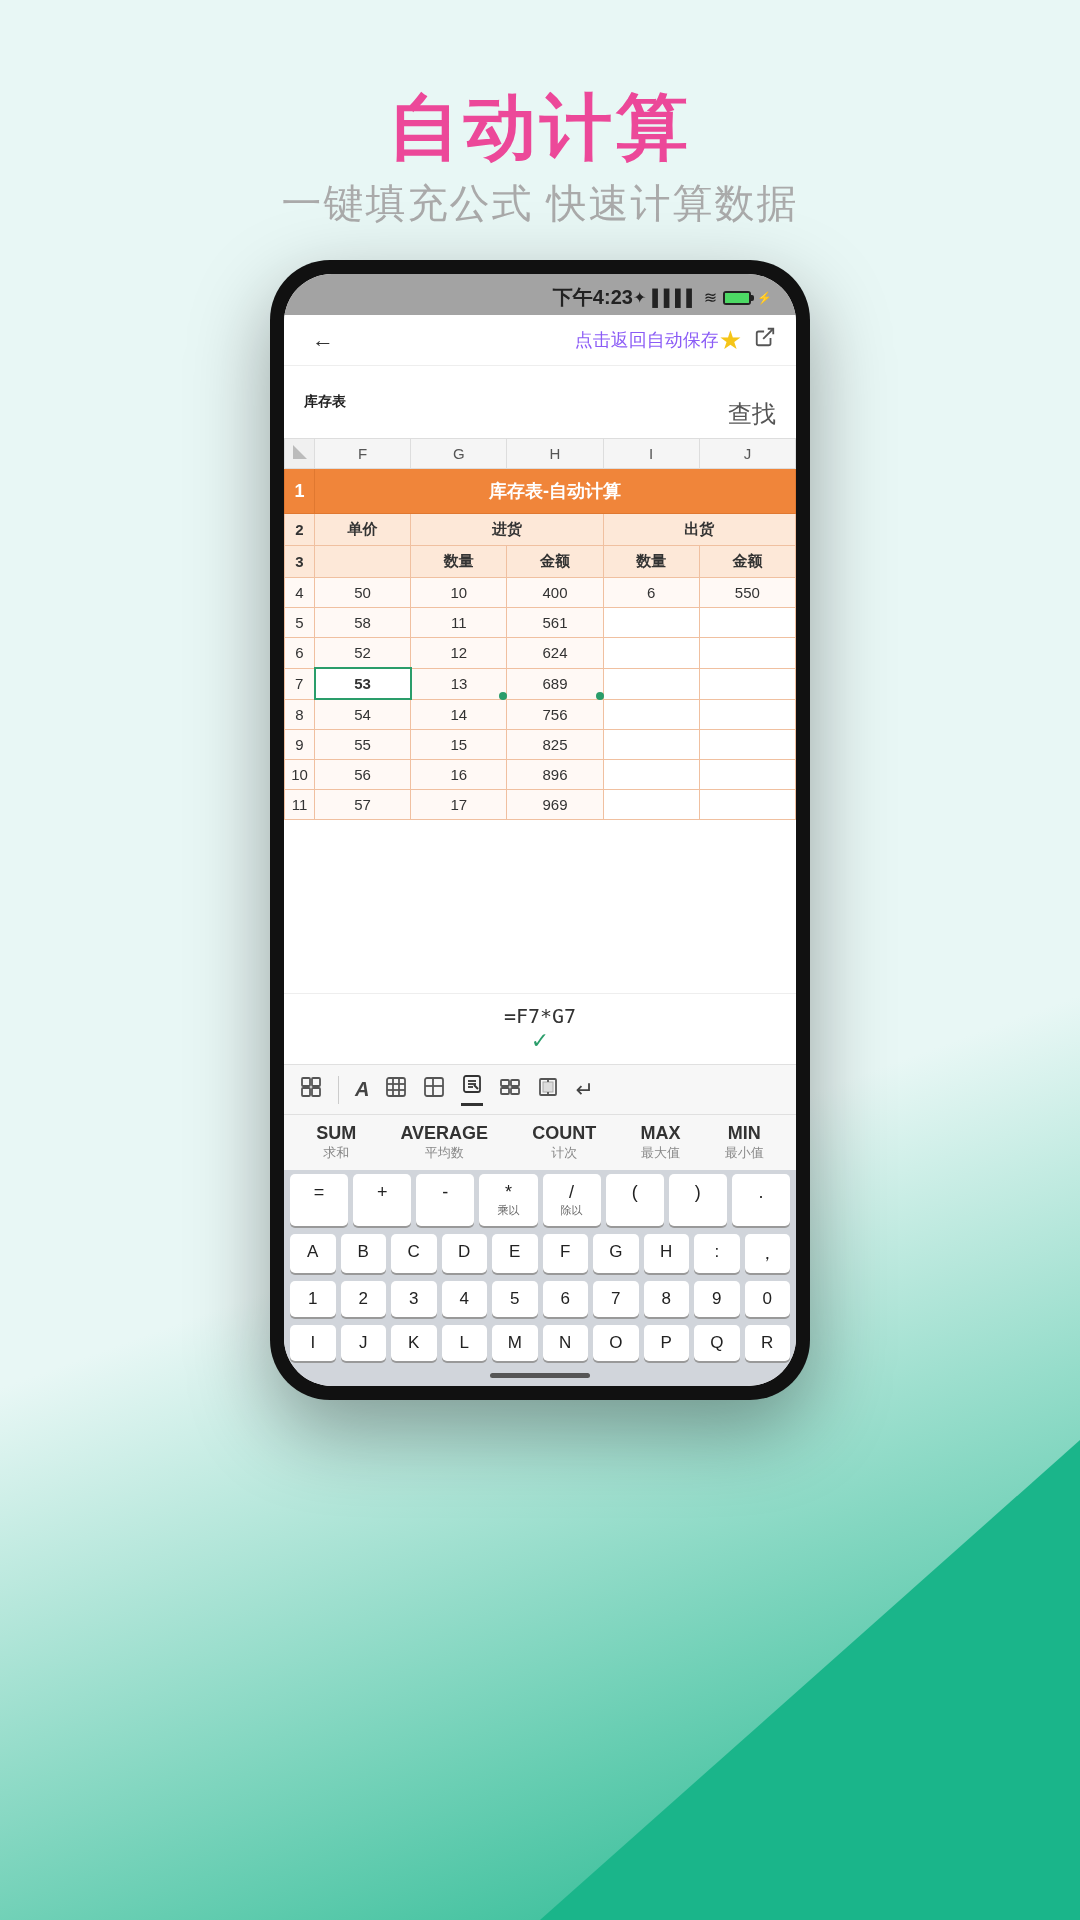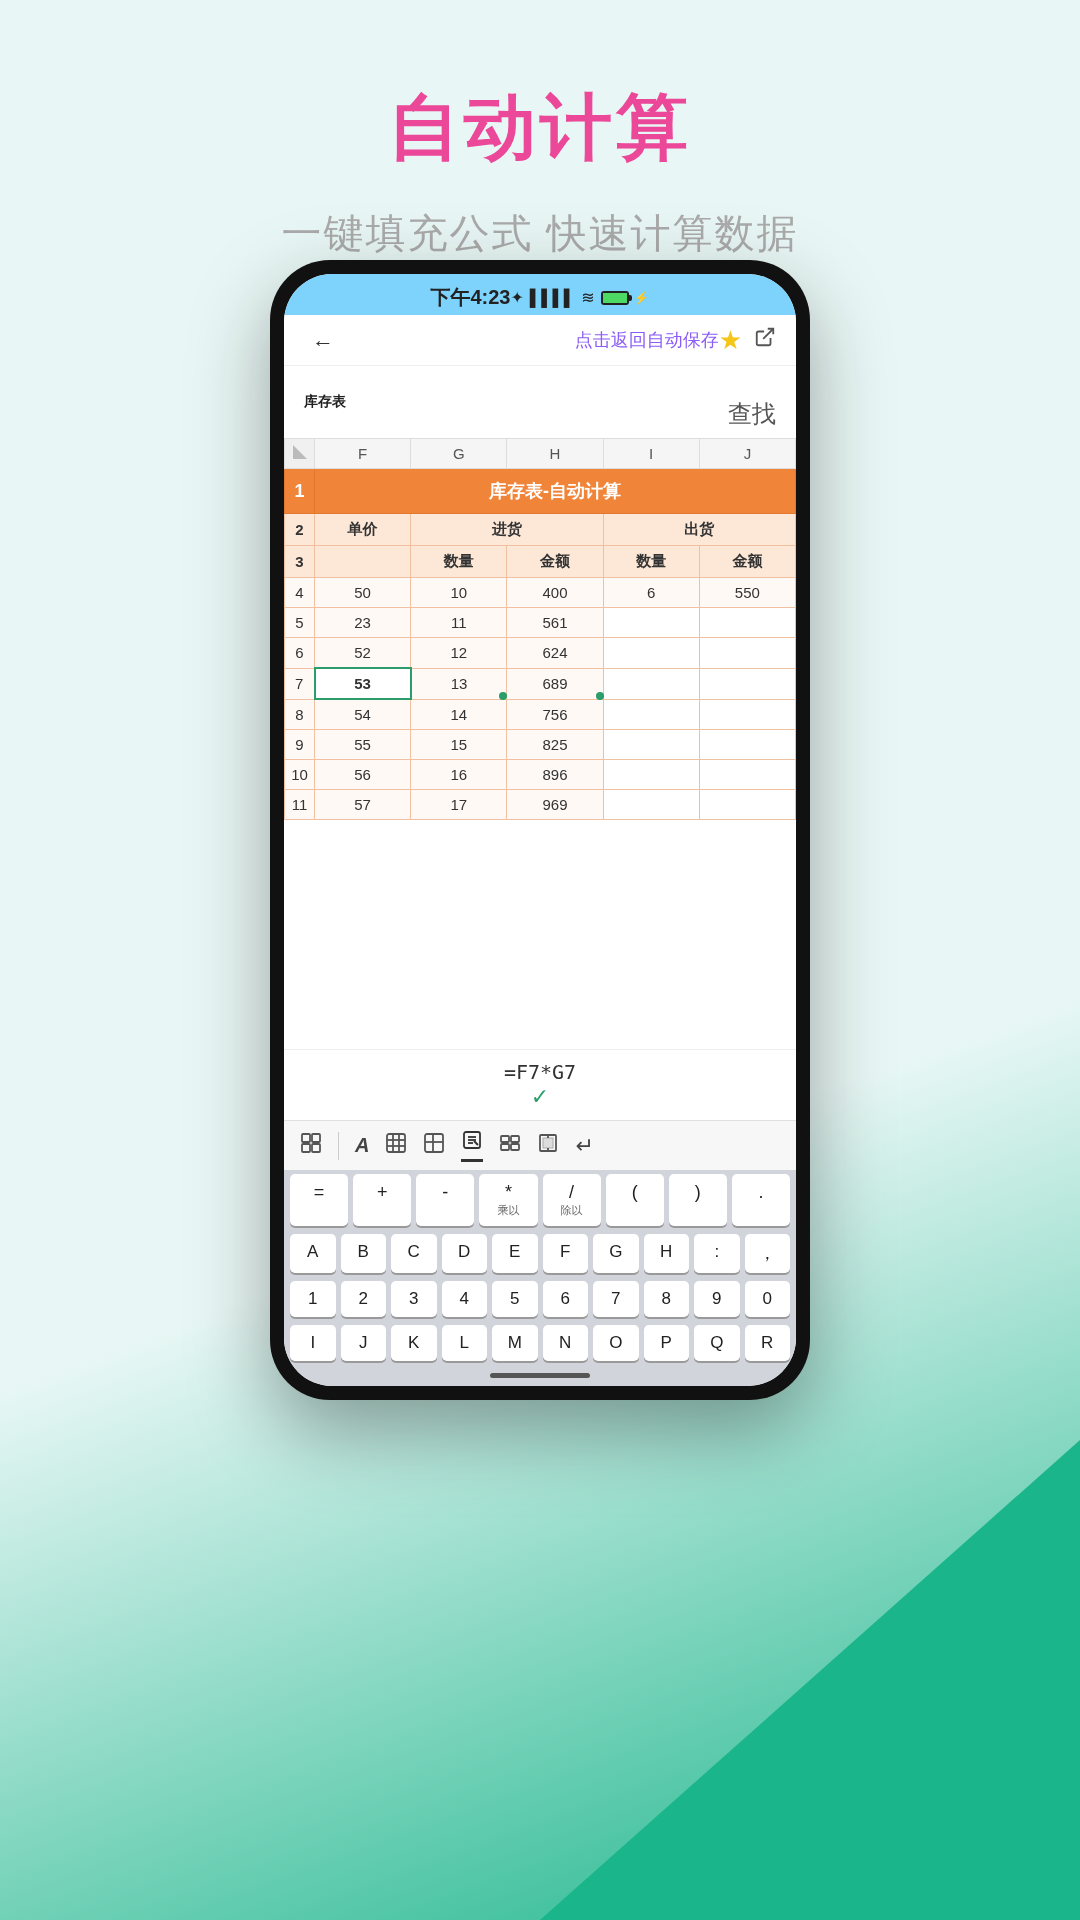--- a/index.html
+++ b/index.html
@@ -19,21 +19,20 @@
       font-weight: 800;
       color: #ec4899;
       margin-top: 80px;
       letter-spacing: 4px;
     }
 
     .page-subtitle {
       text-align: center;
       font-size: 40px;
       color: #aaa;
-      margin-top: 30px;
       letter-spacing: 2px;
     }
 
     
     .bg-triangle {
       position: absolute;
       bottom: 0;
       right: 0;
       width: 0;
       height: 0;
@@ -67,24 +66,24 @@
       height: 100%;
       background: #fff;
       border-radius: 48px;
       overflow: hidden;
       display: flex;
       flex-direction: column;
     }
 
     
     .status-bar {
-      background: #7dd3fc;
+      background: #a3a3a3;
       padding: 10px 24px 4px;
       display: flex;
-      justify-content: center;
+      justify-content: flex-end;
       align-items: center;
       flex-shrink: 0;
     }
 
     .status-time {
       font-size: 20px;
       font-weight: 600;
       color: #222;
     }
 
@@ -445,21 +444,21 @@
             <tr class="data-row">
               <td class="row-num-col">4</td>
               <td>50</td>
               <td>10</td>
               <td>400</td>
               <td>6</td>
               <td>550</td>
             </tr>
             <tr class="data-row">
               <td class="row-num-col">5</td>
-              <td>23</td>
+              <td>58</td>
               <td>11</td>
               <td>561</td>
               <td class="empty-cell"></td>
               <td class="empty-cell"></td>
             </tr>
             <tr class="data-row">
               <td class="row-num-col">6</td>
               <td>52</td>
               <td>12</td>
               <td>624</td>
@@ -567,20 +566,42 @@
           <svg width="22" height="22" viewBox="0 0 22 22" fill="none" stroke="#555" stroke-width="1.8">
             <rect x="3" y="3" width="16" height="16" rx="1"></rect>
             <rect x="6" y="6" width="10" height="10" rx="0" fill="#ddd" stroke="#aaa" stroke-width="1"></rect>
             <line x1="11" y1="3" x2="11" y2="6"></line>
               <line x1="11" y1="16" x2="11" y2="19"></line>
           </svg>
         </span>
         <span class="toolbar-icon" style="font-size:22px;">↵</span>
       </div>
 
+      <div class="func-row">
+        <div class="func-btn">
+          <span class="func-name">SUM</span>
+          <span class="func-sub">求和</span>
+        </div>
+        <div class="func-btn">
+          <span class="func-name">AVERAGE</span>
+          <span class="func-sub">平均数</span>
+        </div>
+        <div class="func-btn">
+          <span class="func-name">COUNT</span>
+          <span class="func-sub">计次</span>
+        </div>
+        <div class="func-btn">
+          <span class="func-name">MAX</span>
+          <span class="func-sub">最大值</span>
+        </div>
+        <div class="func-btn">
+          <span class="func-name">MIN</span>
+          <span class="func-sub">最小值</span>
+        </div>
+      </div>
 
       <div class="keyboard">
 
         <div class="key-row sym-row">
           <div class="key">=</div>
           <div class="key">+</div>
           <div class="key">-</div>
           <div class="key">
             *<span class="key-sub">乘以</span>
           </div>

